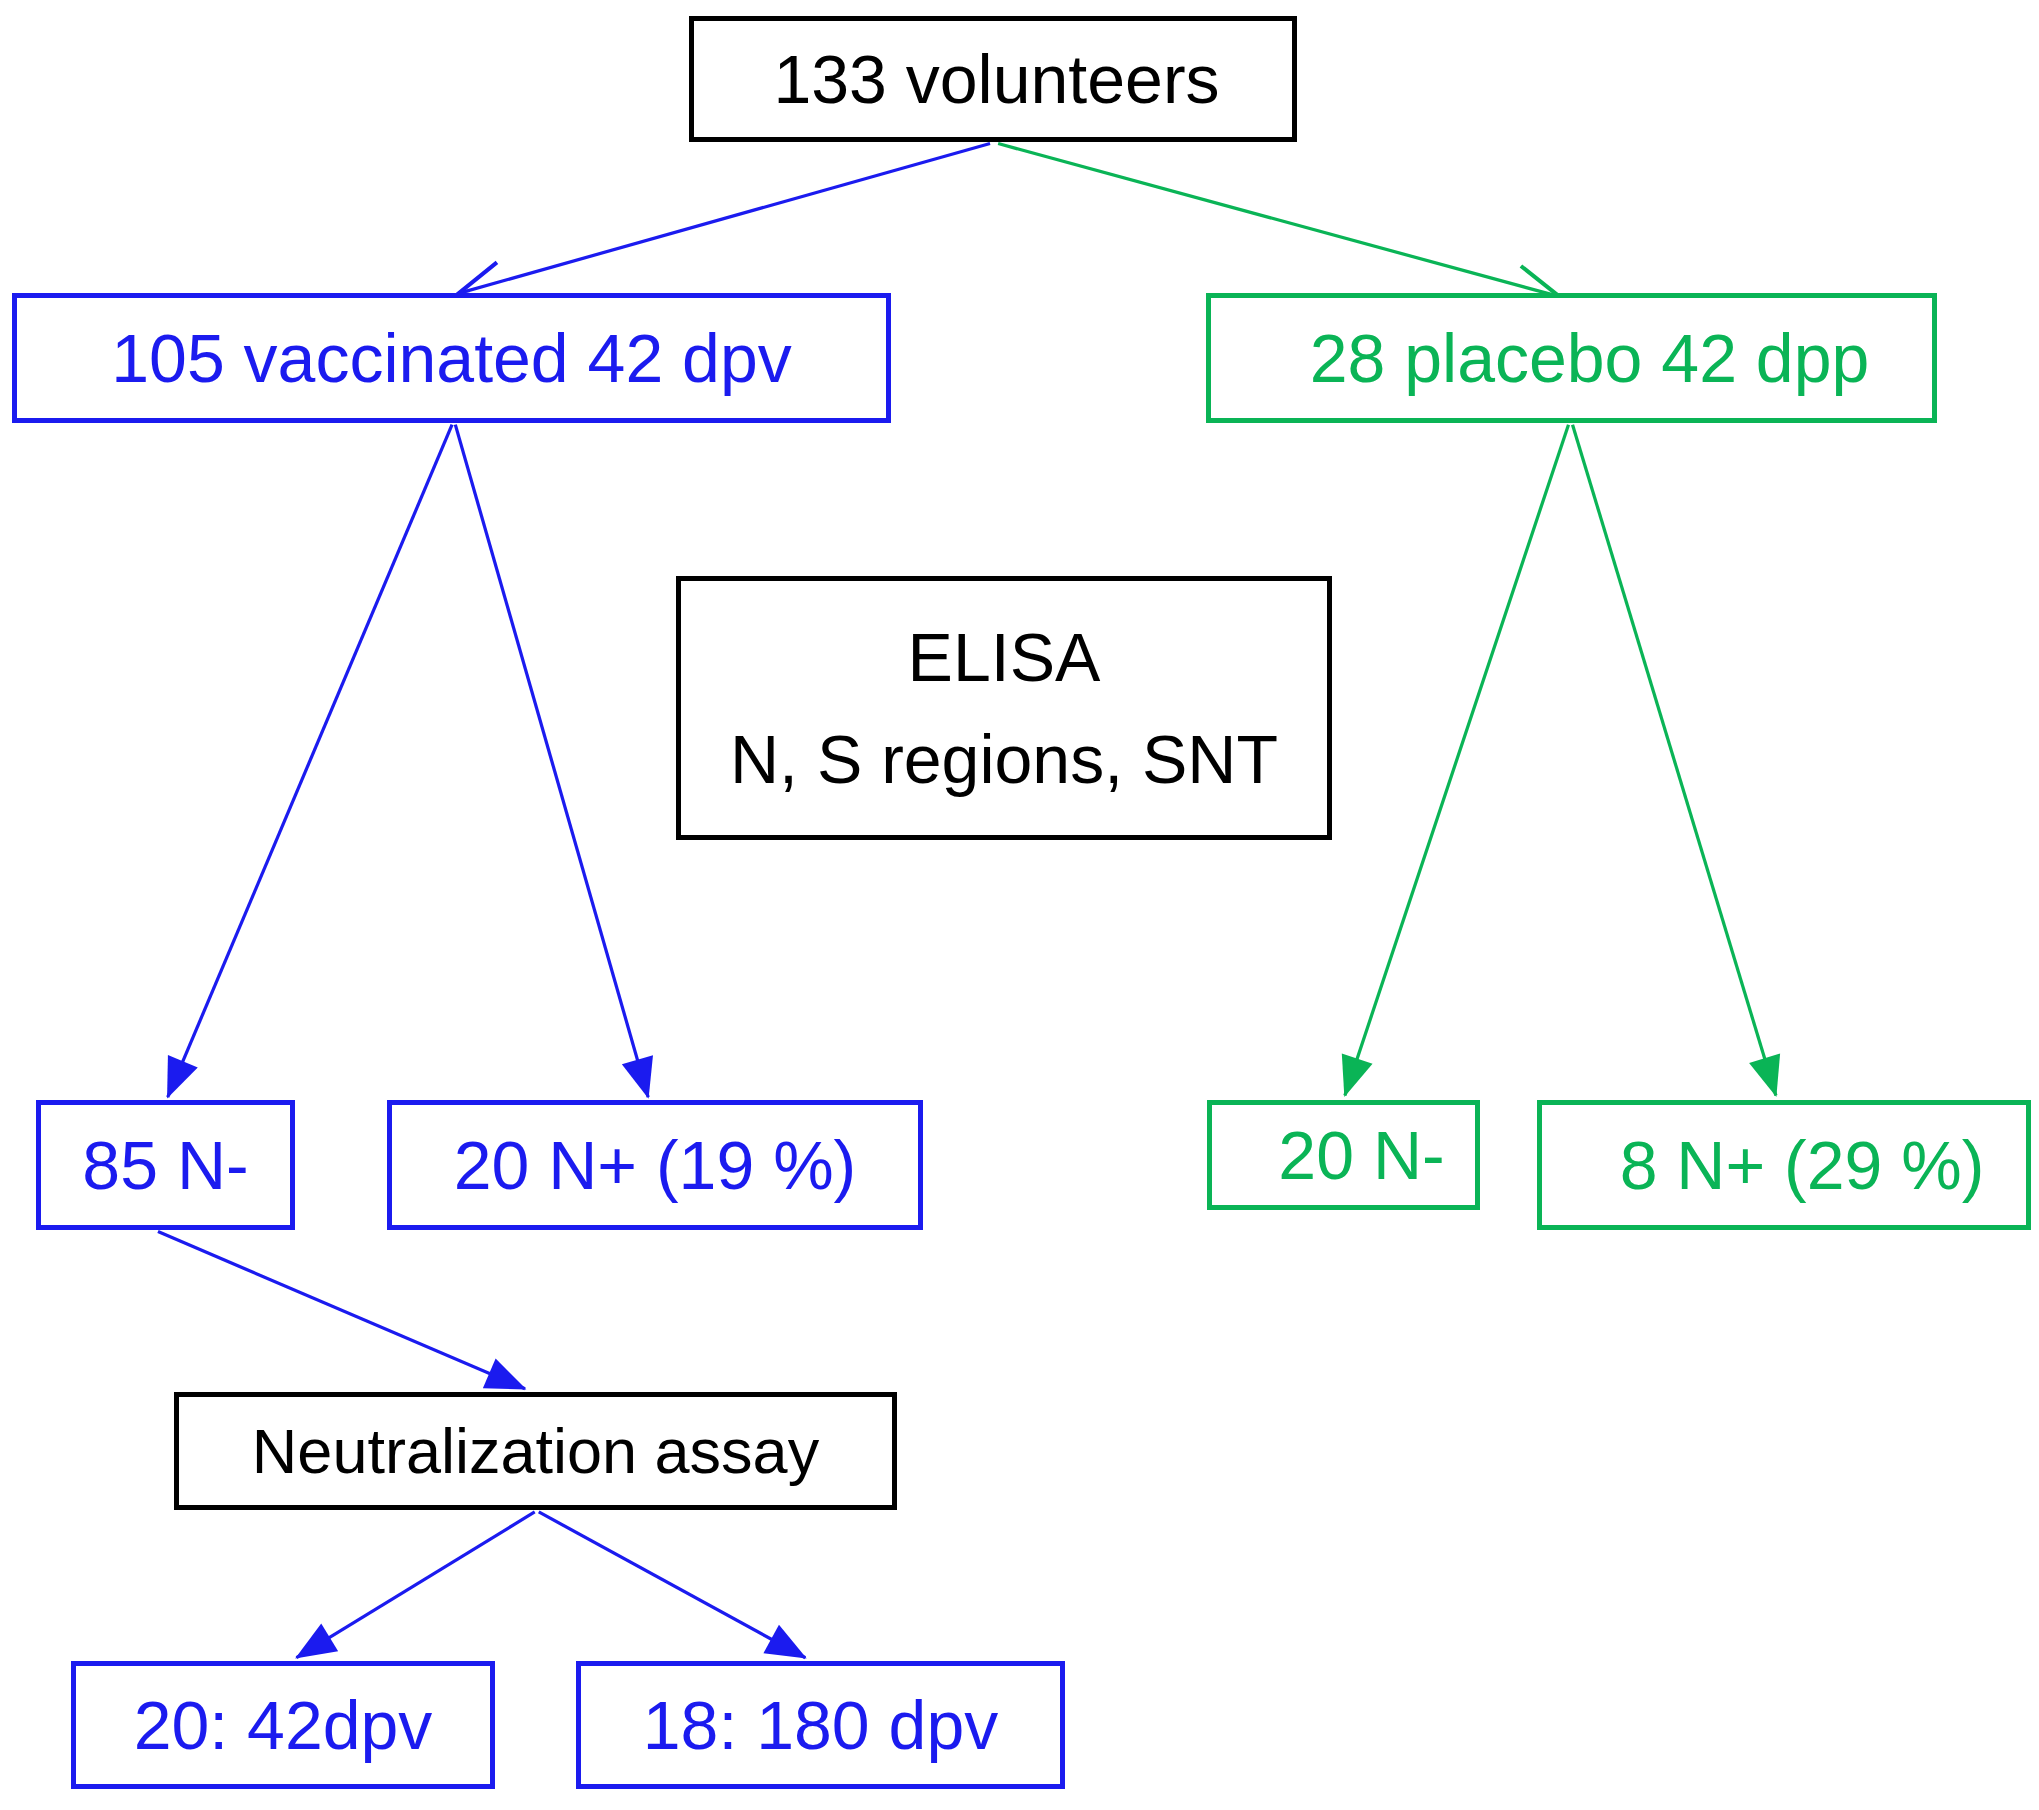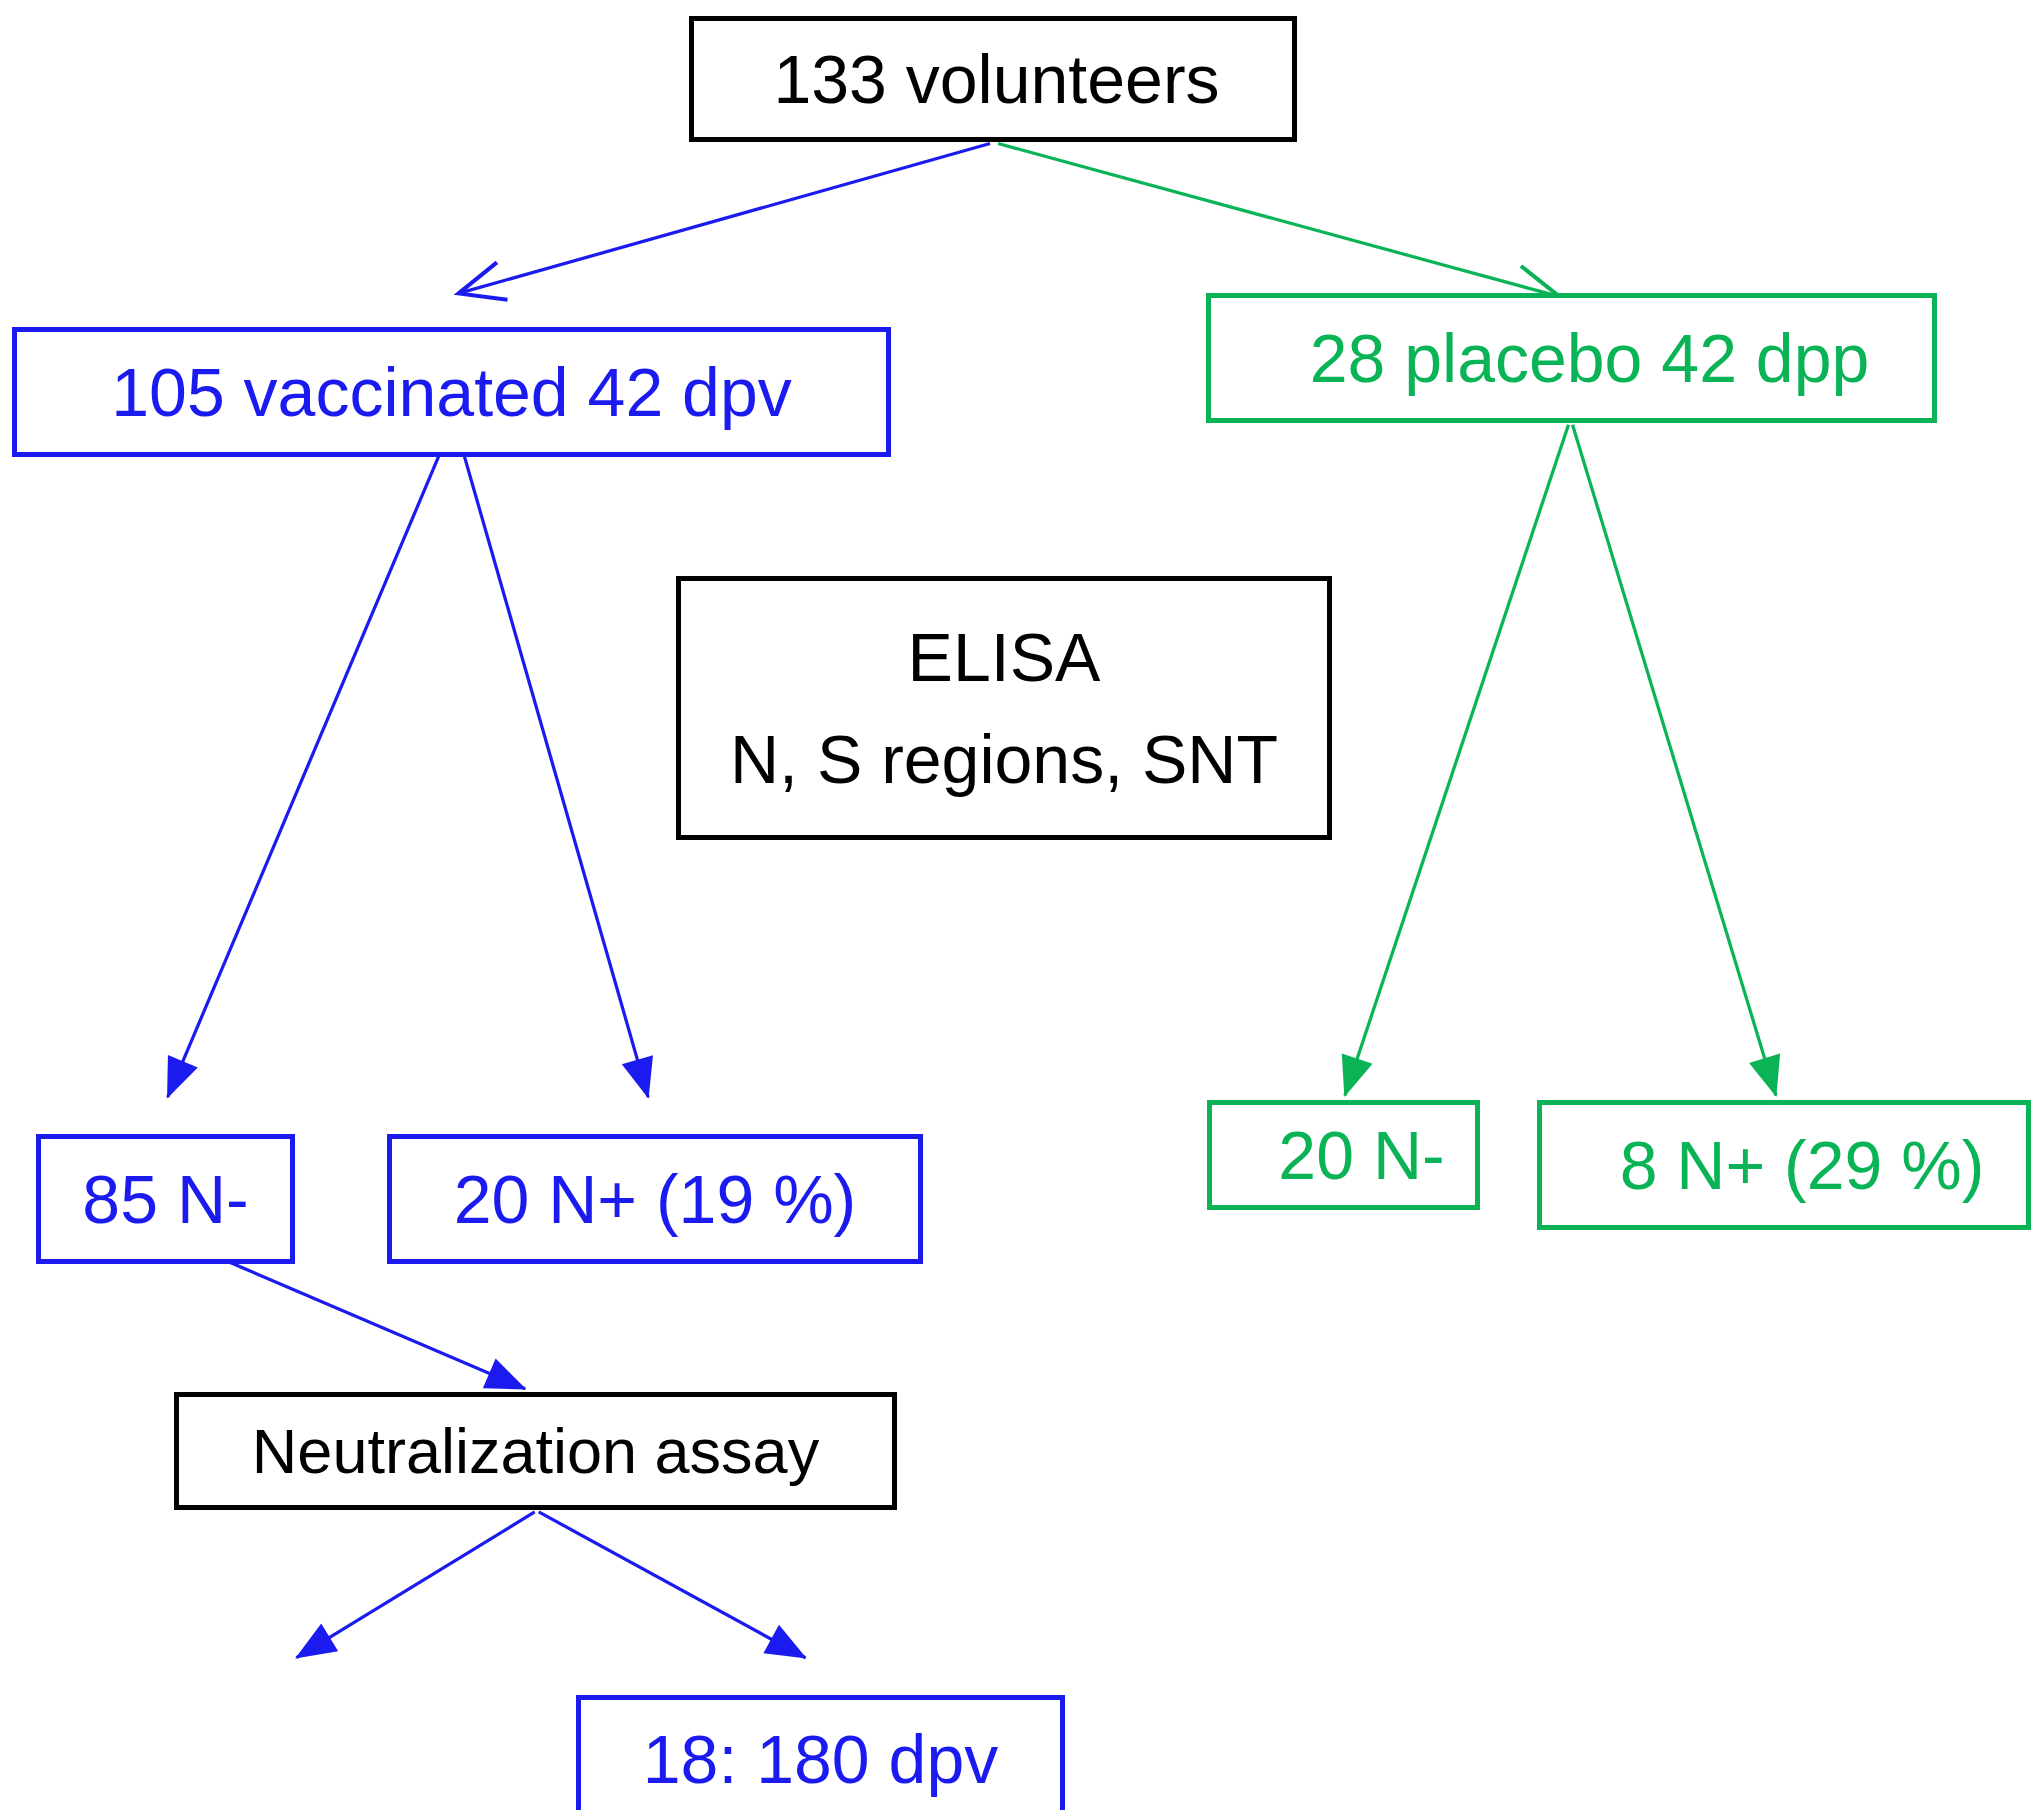--- a/index.html
+++ b/index.html
@@ -25,21 +25,21 @@
     background:var(--bg);
     display:flex;
     flex-direction:column;
     align-items:center;
     justify-content:center;
     font-size:68px;
     line-height:1.18;
     white-space:nowrap;
     color:var(--black);
   }
-  .box.blue{border-color:var(--blue);color:var(--blue);margin-top:34px;}
+  .box.blue{border-color:var(--blue);color:var(--blue);}
   .box.green{border-color:var(--green);color:var(--green);padding-left:36px;}
   .box.small{font-size:63px;}
   .stroke-blue{stroke:var(--blue);}
   .stroke-green{stroke:var(--green);}
   .fill-blue{fill:var(--blue);}
   .fill-green{fill:var(--green);}
   line.edge{stroke-width:4;fill:none;}
 </style>
 </head>
 <body>
@@ -107,19 +107,22 @@
   </div>
 
   <div class="box green" style="left:1537px;top:1100px;width:494px;height:130px;">
     <span>8 N+ (29 %)</span>
   </div>
 
   <div class="box small" style="left:174px;top:1392px;width:723px;height:118px;">
     <span>Neutralization assay</span>
   </div>
 
+  <div class="box blue" style="left:71px;top:1661px;width:424px;height:128px;">
+    <span>20: 42dpv</span>
+  </div>
 
   <div class="box blue" style="left:576px;top:1661px;width:489px;height:128px;">
     <span>18: 180 dpv</span>
   </div>
 
 </div>
 
 
 </body></html>

